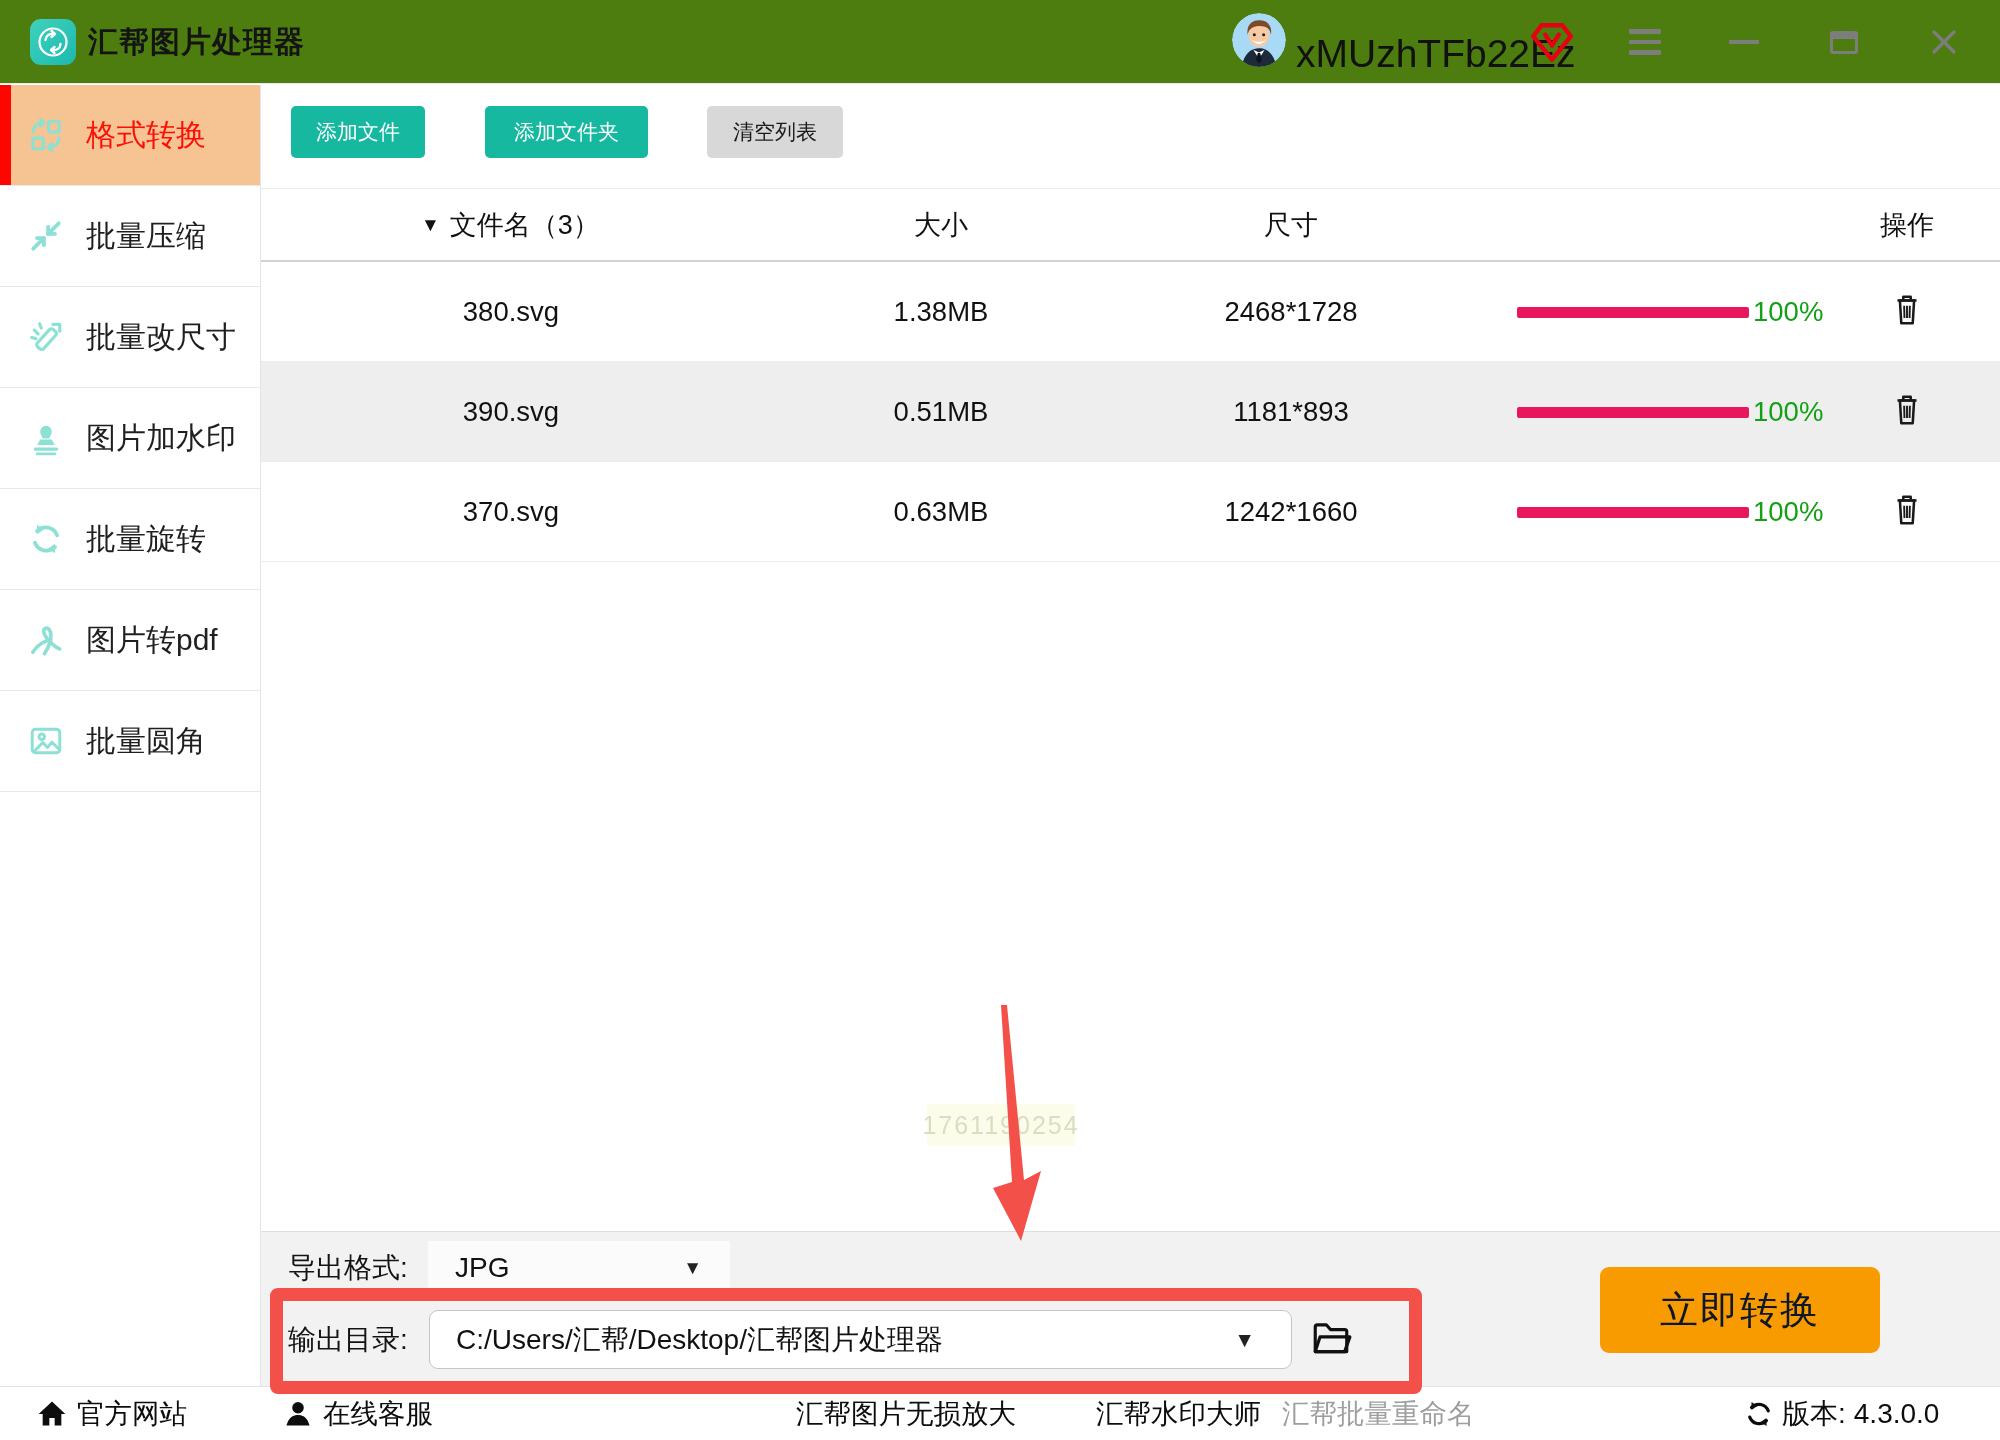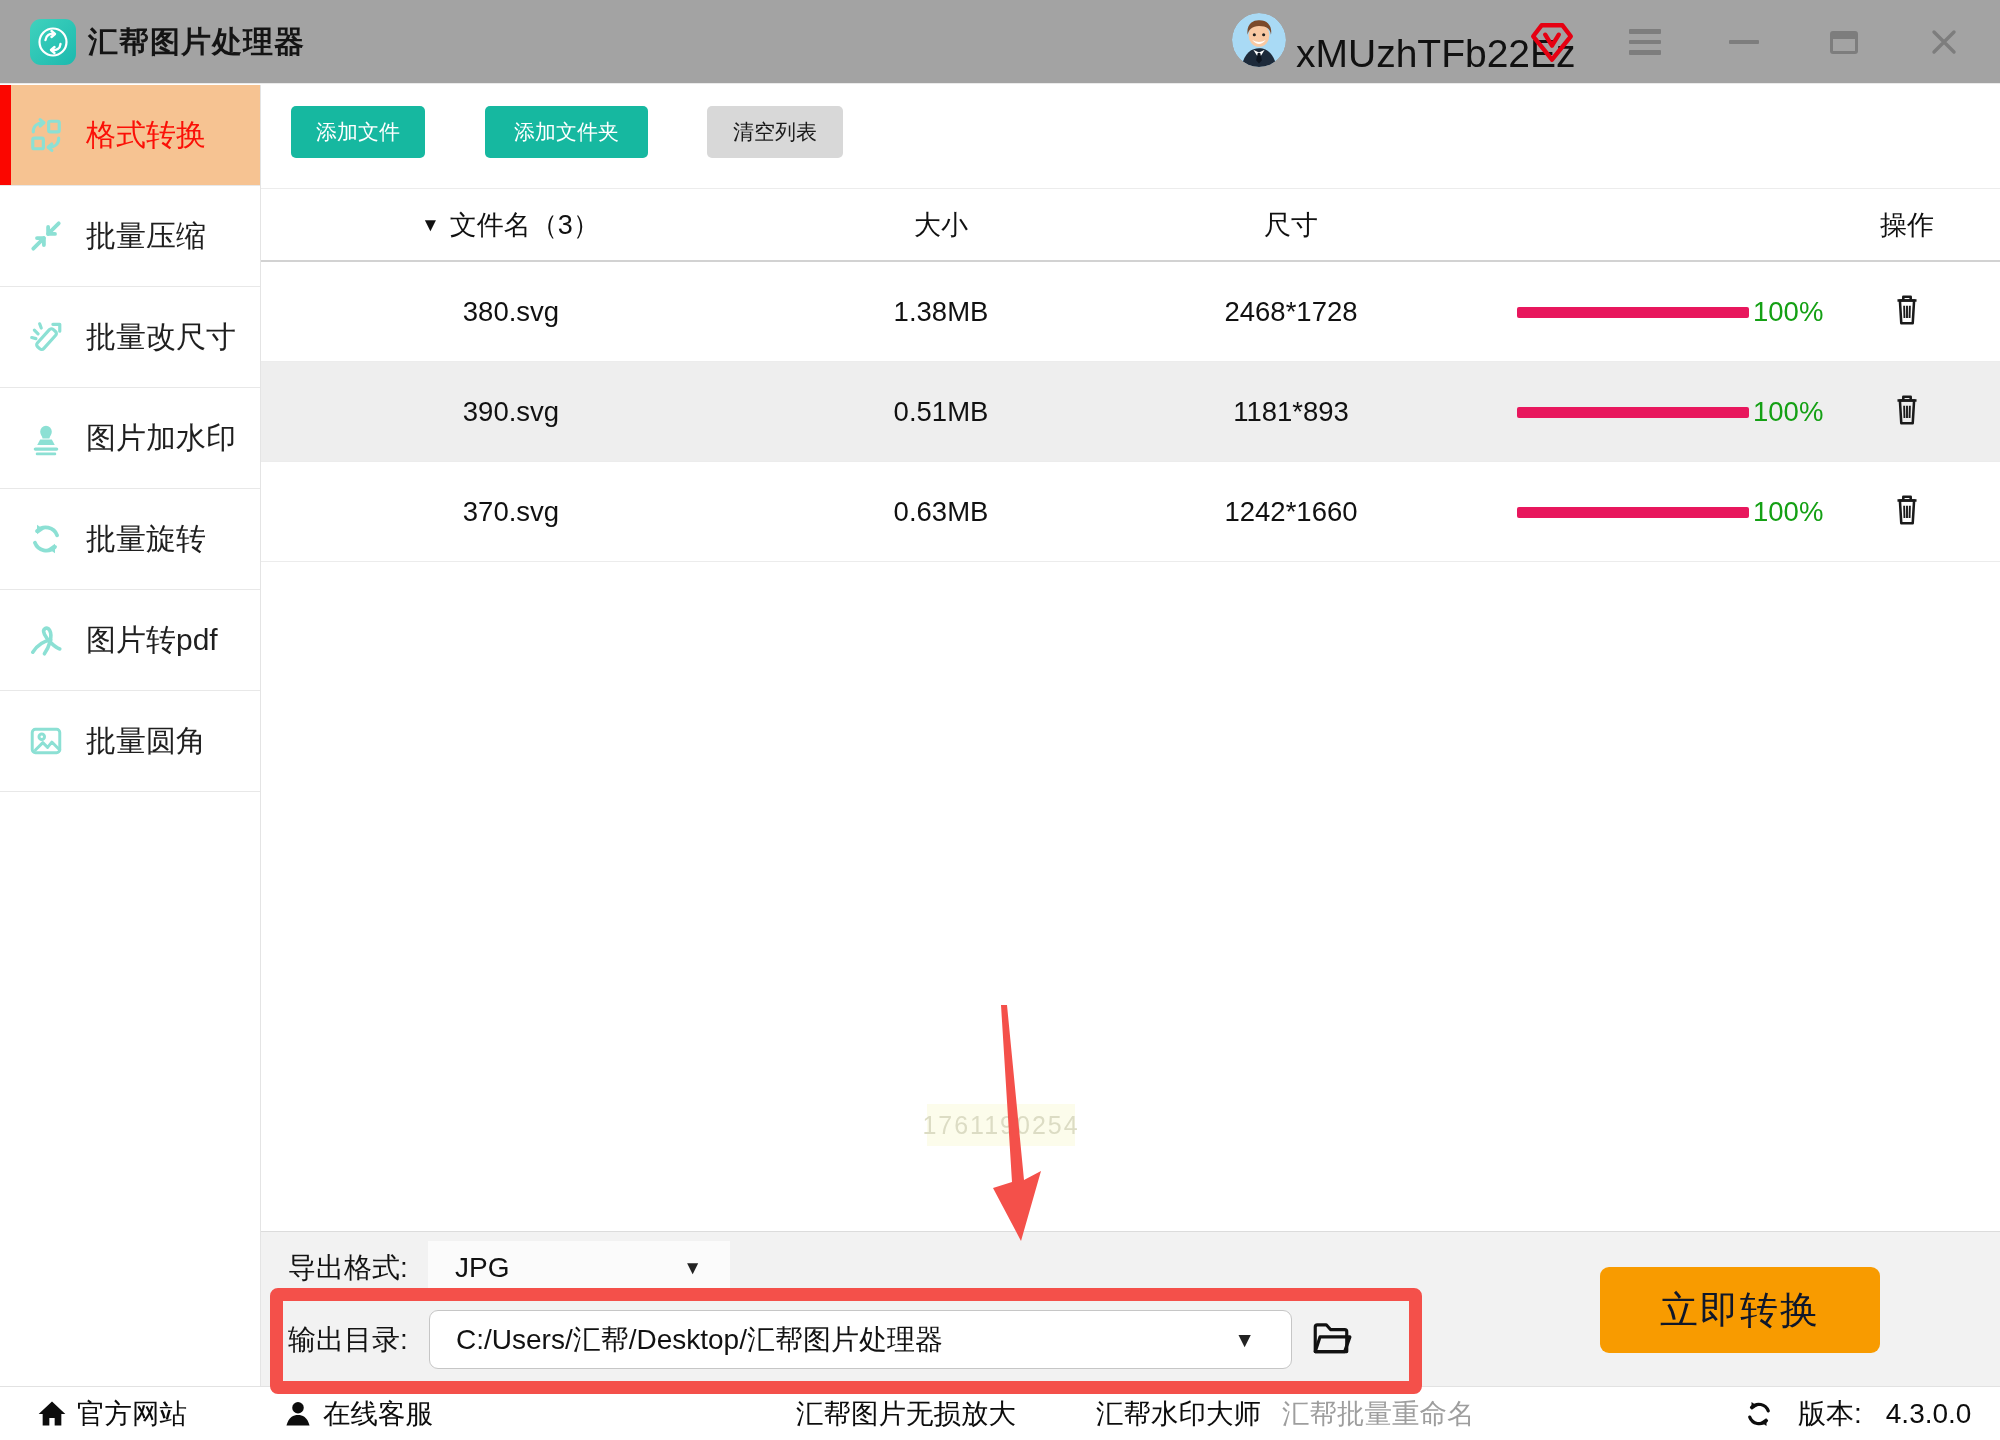--- a/index.html
+++ b/index.html
@@ -1,21 +1,21 @@
 <!DOCTYPE html>
 <html><head>
 <meta charset="utf-8">
 <style>
   * { margin:0; padding:0; box-sizing:border-box; }
   html,body { background:#fff; }
   body { font-family:"Liberation Sans","DejaVu Sans",sans-serif; color:#1a1a1a; }
   .app { position:relative; width:2000px; height:1440px; background:#fff; overflow:hidden; }
 
   
-  .titlebar { position:absolute; left:0; top:0; width:2000px; height:84px; background:#a3a3a3; border-bottom:1px solid #eaeaea; z-index:20; }
+  .titlebar { position:absolute; left:0; top:0; width:2000px; height:84px; background:#4d7c0f; border-bottom:1px solid #eaeaea; z-index:20; }
   .logo { position:absolute; left:30px; top:19px; width:46px; height:46px; border-radius:11px;
           background:linear-gradient(135deg,#3fd2bd,#1cb9ae); display:flex; align-items:center; justify-content:center; }
   .app-title { position:absolute; left:88px; top:0; height:84px; display:flex; align-items:center; font-size:30px; font-weight:600; color:#141414; letter-spacing:1px; }
   .avatar { position:absolute; left:1232px; top:13px; width:54px; height:54px; border-radius:50%; overflow:hidden; cursor:pointer; }
   .username { position:absolute; left:1296px; top:12px; height:84px; display:flex; align-items:center; font-size:39px; color:#111; }
   .vip { position:absolute; left:1528px; top:18px; width:48px; height:48px; cursor:pointer; }
   .winbtn { position:absolute; top:0; height:84px; width:60px; display:flex; align-items:center; justify-content:center; cursor:pointer; }
   .hamburger { left:1615px; } .hamburger .bars { display:flex; flex-direction:column; gap:6px; }
   .hamburger .bars i { display:block; width:32px; height:4.5px; background:#7d7d7d; border-radius:1px; }
   .btn-min { left:1714px; } .btn-min i { display:block; width:30px; height:4.5px; background:#7d7d7d; border-radius:1px; }
@@ -79,21 +79,21 @@
   .folder-btn { position:absolute; left:1048px; top:86px; width:44px; height:44px; background:none; border:none; cursor:pointer; padding:0; }
   .convert-btn { position:absolute; left:1339px; top:35px; width:280px; height:86px; background:#f89b00; border:none; border-radius:9px;
                  color:#0f172a; font-size:38px; font-family:inherit; cursor:pointer; letter-spacing:2px; }
 
   
   .footer { position:absolute; left:0; top:1386px; width:2000px; height:54px; background:#fff; border-top:1px solid #e2e2e2; z-index:25; }
   .flink { position:absolute; top:0; height:100%; display:flex; align-items:center; gap:9px; font-size:27.5px; color:#0d0d0d; cursor:pointer; }
   .f-site { left:36px; } .f-service { left:282px; }
   .f-enlarge { left:796px; } .f-wm { left:1096px; }
   .f-rename { left:1282px; color:#9e9e9e; }
-  .f-version { position:absolute; left:1744px; top:0; height:100%; display:flex; align-items:center; gap:24px; font-size:28px; color:#0d0d0d; }
+  .f-version { position:absolute; left:1744px; top:0; height:100%; display:flex; align-items:center; gap:8px; font-size:28px; color:#0d0d0d; }
 </style>
 </head>
 <body>
 
 <div class="app">
 
   <div class="titlebar">
     <div class="logo">
       <svg width="44" height="44" viewBox="0 0 44 44">
         <circle cx="22" cy="22" r="13.5" fill="none" stroke="#fff" stroke-width="2.2"></circle>

